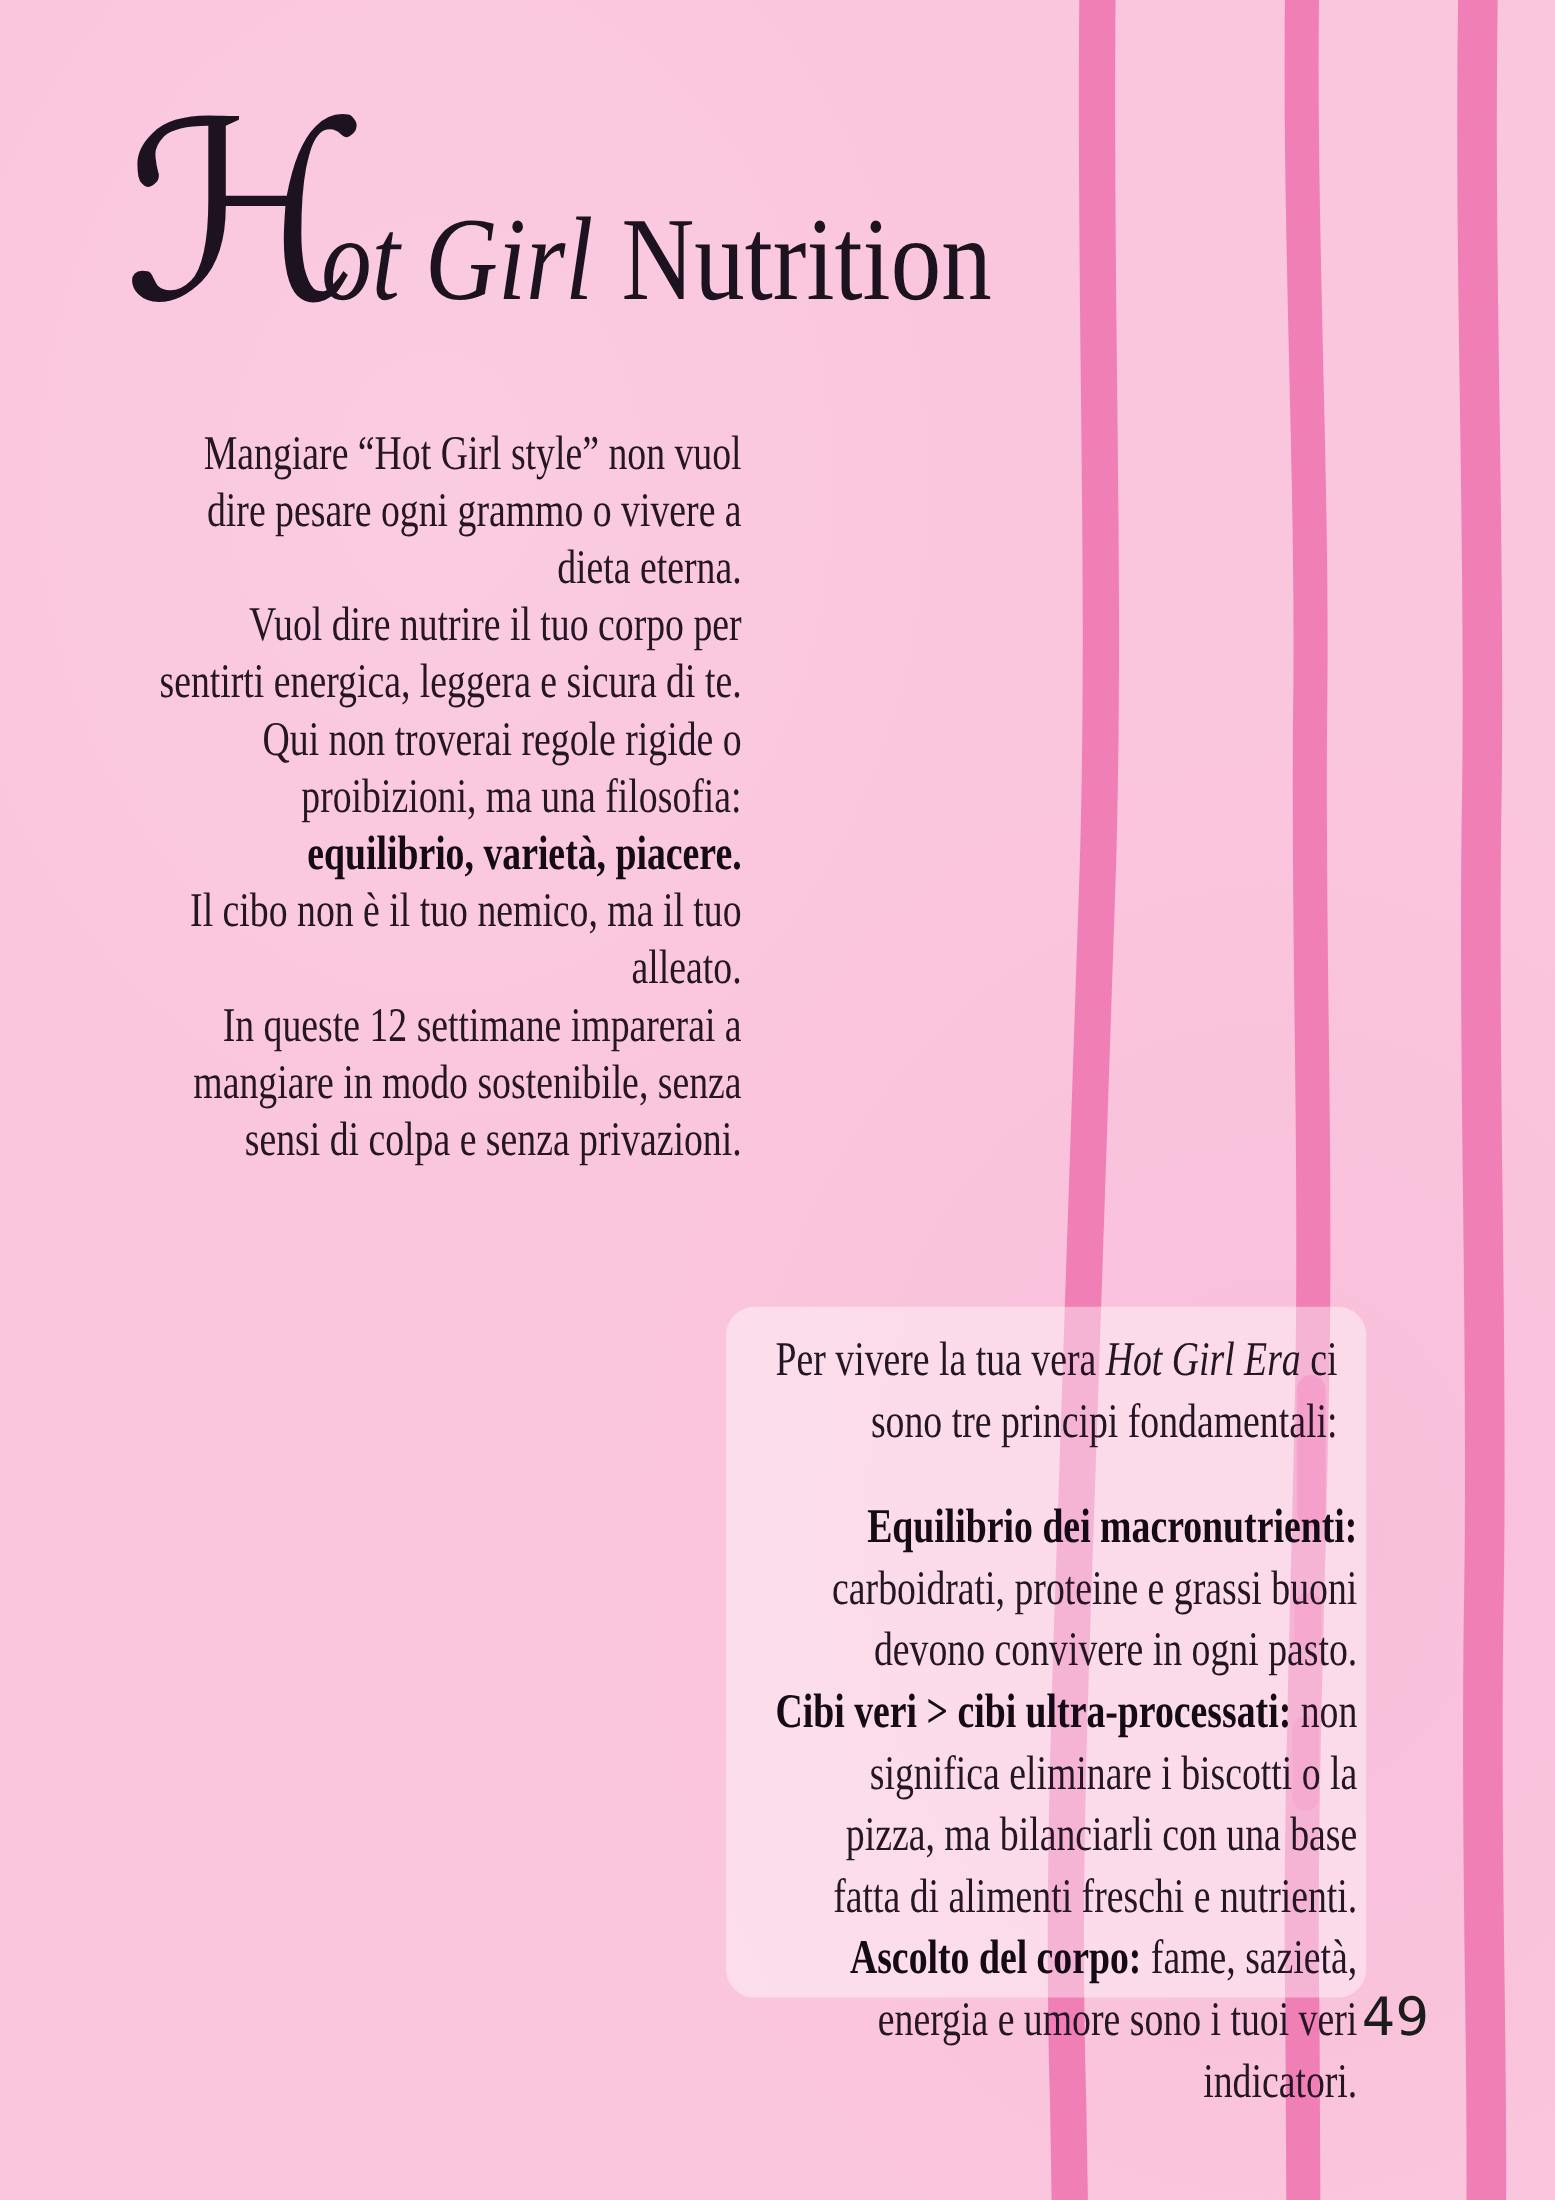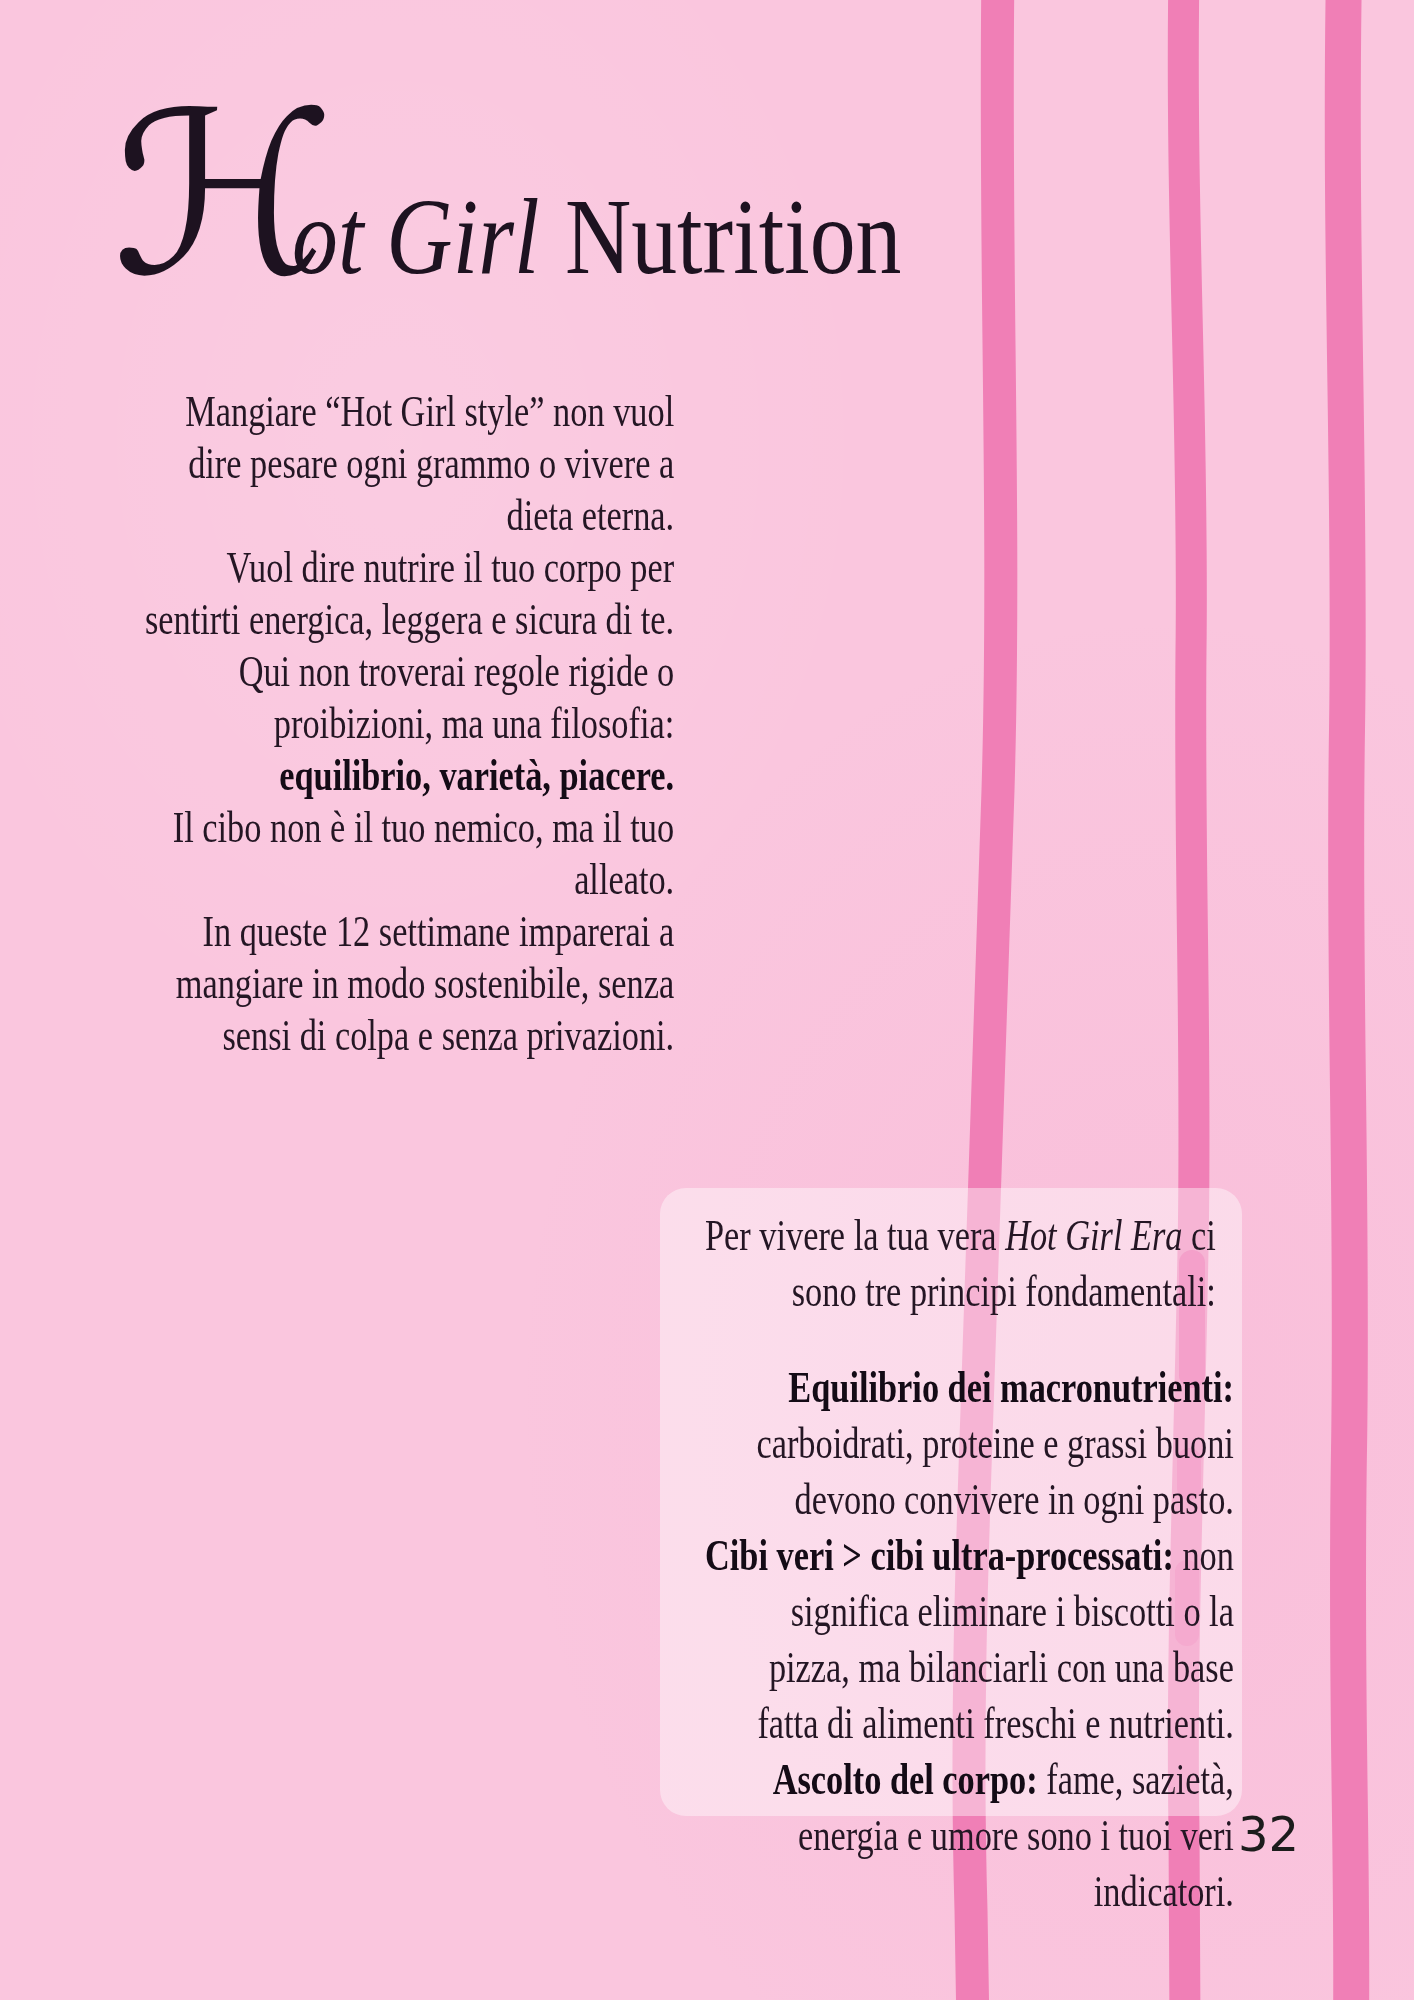--- a/index.html
+++ b/index.html
@@ -93,15 +93,15 @@
   <h1 class="title">
     <span class="script-h">ℋ</span><span class="title-text"><span class="title-italic">ot Girl</span><span class="title-regular">Nutrition</span></span>
   </h1>
 
   <div class="col left-col"><div class="line"><span class="seg normal">Mangiare “Hot Girl style” non vuol</span></div><div class="line"><span class="seg normal">dire pesare ogni grammo o vivere a</span></div><div class="line"><span class="seg normal">dieta eterna.</span></div><div class="line"><span class="seg normal">Vuol dire nutrire il tuo corpo per</span></div><div class="line"><span class="seg normal">sentirti energica, leggera e sicura di te.</span></div><div class="line"><span class="seg normal">Qui non troverai regole rigide o</span></div><div class="line"><span class="seg normal">proibizioni, ma una filosofia:</span></div><div class="line"><span class="seg bold">equilibrio, varietà, piacere.</span></div><div class="line"><span class="seg normal">Il cibo non è il tuo nemico, ma il tuo</span></div><div class="line"><span class="seg normal">alleato.</span></div><div class="line"><span class="seg normal">In queste 12 settimane imparerai a</span></div><div class="line"><span class="seg normal">mangiare in modo sostenibile, senza</span></div><div class="line"><span class="seg normal">sensi di colpa e senza privazioni.</span></div></div>
 
   <div class="col right-intro"><div class="line"><span class="seg normal">Per vivere la tua vera </span><span class="seg italic">Hot Girl Era</span><span class="seg normal"> ci</span></div><div class="line"><span class="seg normal">sono tre principi fondamentali:</span></div></div>
 
   <div class="col right-principles"><div class="line"><span class="seg bold">Equilibrio dei macronutrienti:</span></div><div class="line"><span class="seg normal">carboidrati, proteine e grassi buoni</span></div><div class="line"><span class="seg normal">devono convivere in ogni pasto.</span></div><div class="line"><span class="seg bold">Cibi veri &gt; cibi ultra-processati:</span><span class="seg normal"> non</span></div><div class="line"><span class="seg normal">significa eliminare i biscotti o la</span></div><div class="line"><span class="seg normal">pizza, ma bilanciarli con una base</span></div><div class="line"><span class="seg normal">fatta di alimenti freschi e nutrienti.</span></div><div class="line"><span class="seg bold">Ascolto del corpo:</span><span class="seg normal"> fame, sazietà,</span></div><div class="line"><span class="seg normal">energia e umore sono i tuoi veri</span></div><div class="line"><span class="seg normal">indicatori.</span></div></div>
 
-  <div class="page-number">32</div>
+  <div class="page-number">49</div>
 
 </div>
 
 </body></html>

